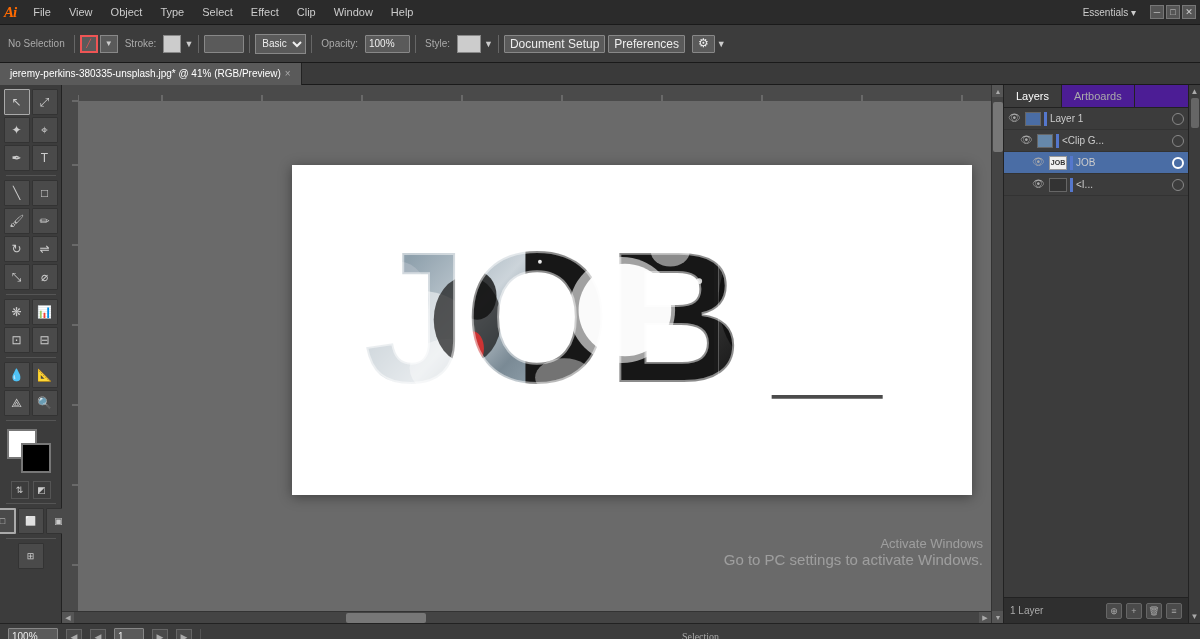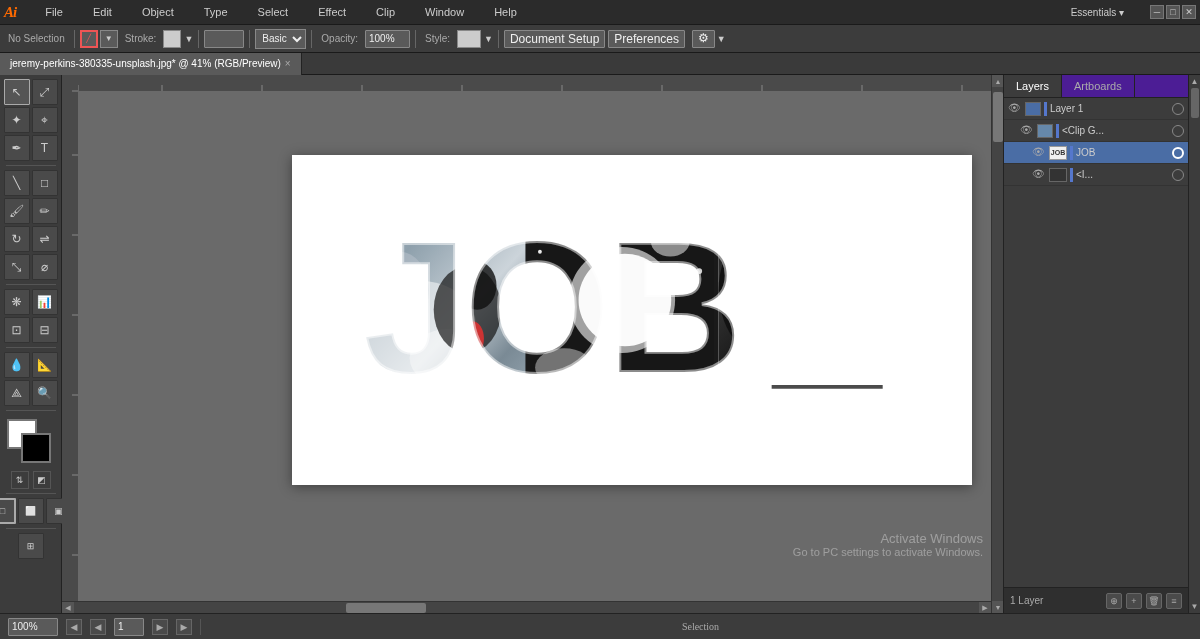--- a/index.html
+++ b/index.html
@@ -2,36 +2,36 @@
 <html><head>
   <meta charset="utf-8">
   <style>
     * { margin: 0; padding: 0; box-sizing: border-box; }
     body { width: 1200px; height: 639px; overflow: hidden; background: #5a5a5a; font-family: Arial, sans-serif; font-size: 11px; color: #ccc; }
 
     
     #menu-bar {
       display: flex; align-items: center;
       background: #2b2b2b; height: 25px;
-      padding: 0 4px; gap: 16px;
+      padding: 0 4px; gap: 4px;
       border-bottom: 1px solid #1a1a1a;
     }
     #app-logo {
       color: #ff6a00; font-weight: bold; font-size: 15px;
       font-style: italic; margin-right: 6px; font-family: 'Times New Roman', serif;
       letter-spacing: -1px;
     }
     .menu-item {
       padding: 2px 7px; font-size: 11px; color: #ccc; cursor: pointer;
     }
 
     
     #toolbar {
       display: flex; align-items: center;
-      background: #3c3c3c; height: 28px;
+      background: #3c3c3c; height: 38px;
       padding: 0 4px; gap: 3px;
       border-bottom: 1px solid #1a1a1a;
     }
     .tb-label { font-size: 10px; color: #aaa; padding: 0 4px; }
     .tb-input {
       height: 18px; background: #5a5a5a; border: 1px solid #888;
       color: #eee; font-size: 10px; padding: 0 3px; border-radius: 1px;
     }
     .tb-btn {
       height: 18px; background: #5a5a5a; border: 1px solid #888;
@@ -197,21 +197,21 @@
       margin-left: auto; display: flex; align-items: center; gap: 2px;
       padding: 2px 6px; font-size: 10px; color: #ccc; cursor: pointer;
     }
   </style>
 </head>
 <body>
 
 <div id="menu-bar">
   <span id="app-logo">Ai</span>
   <span class="menu-item">File</span>
-  <span class="menu-item">Edit</span>
+  <span class="menu-item">View</span>
   <span class="menu-item">Object</span>
   <span class="menu-item">Type</span>
   <span class="menu-item">Select</span>
   <span class="menu-item">Effect</span>
   <span class="menu-item">Clip</span>
   <span class="menu-item">Window</span>
   <span class="menu-item">Help</span>
   <div id="essentials-btn">
     <span>Essentials ▾</span>
   </div>
@@ -455,21 +455,21 @@
         <line x1="445" y1="200" x2="560" y2="200" stroke="rgba(30,30,30,0.8)" stroke-width="4"></line>
 
         <ellipse cx="293" cy="110" rx="48" ry="48" fill="white" opacity="0.95"></ellipse>
 
         <text x="22" y="185" font-family="Arial Black, Impact, sans-serif" font-size="195" font-weight="900" letter-spacing="-4" fill="none" stroke="rgba(40,40,40,0.3)" stroke-width="1"></text>
       </svg>
     </div>
 
     <div id="watermark">
       <div>Activate Windows</div>
-      <div style="font-size:11px;">Go to PC settings to activate Windows.</div>
+      <div style="font-size:15px;">Go to PC settings to activate Windows.</div>
     </div>
 
     <div style="position:absolute;right:0;top:0;bottom:0;width:12px;background:#444;border-left:1px solid #333;">
       <div style="background:#555;width:12px;height:12px;display:flex;align-items:center;justify-content:center;font-size:7px;color:#aaa;">▲</div>
       <div style="flex:1;position:relative;height:calc(100% - 24px);">
         <div style="position:absolute;top:5px;left:1px;width:10px;height:50px;background:#777;border-radius:2px;"></div>
       </div>
       <div style="background:#555;width:12px;height:12px;position:absolute;bottom:0;display:flex;align-items:center;justify-content:center;font-size:7px;color:#aaa;">▼</div>
     </div>
 

